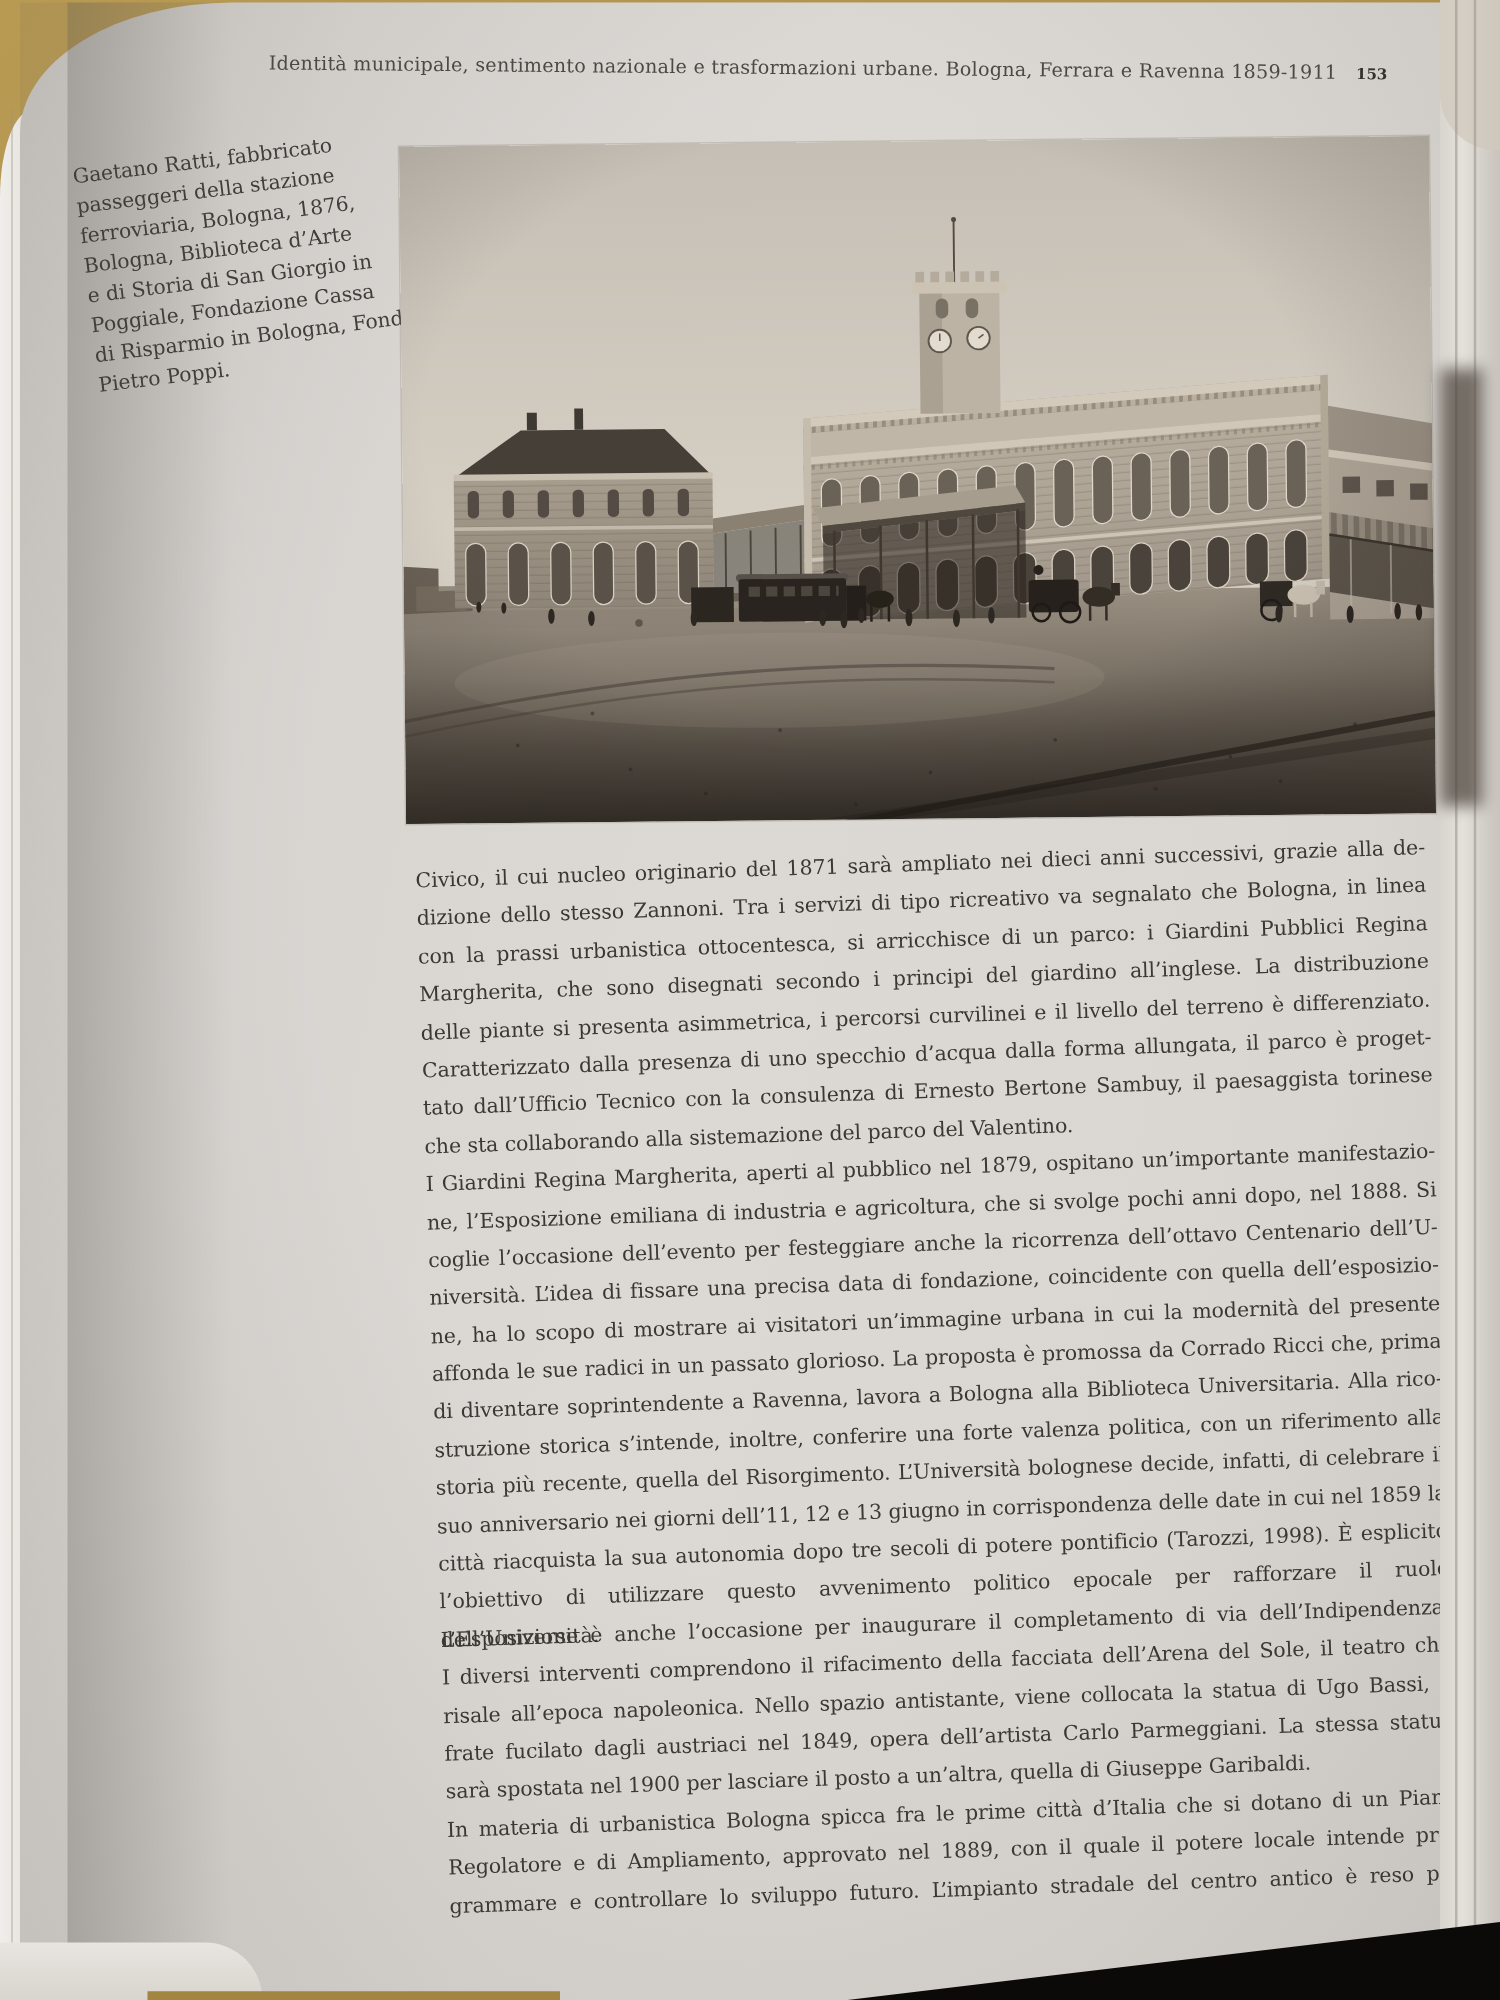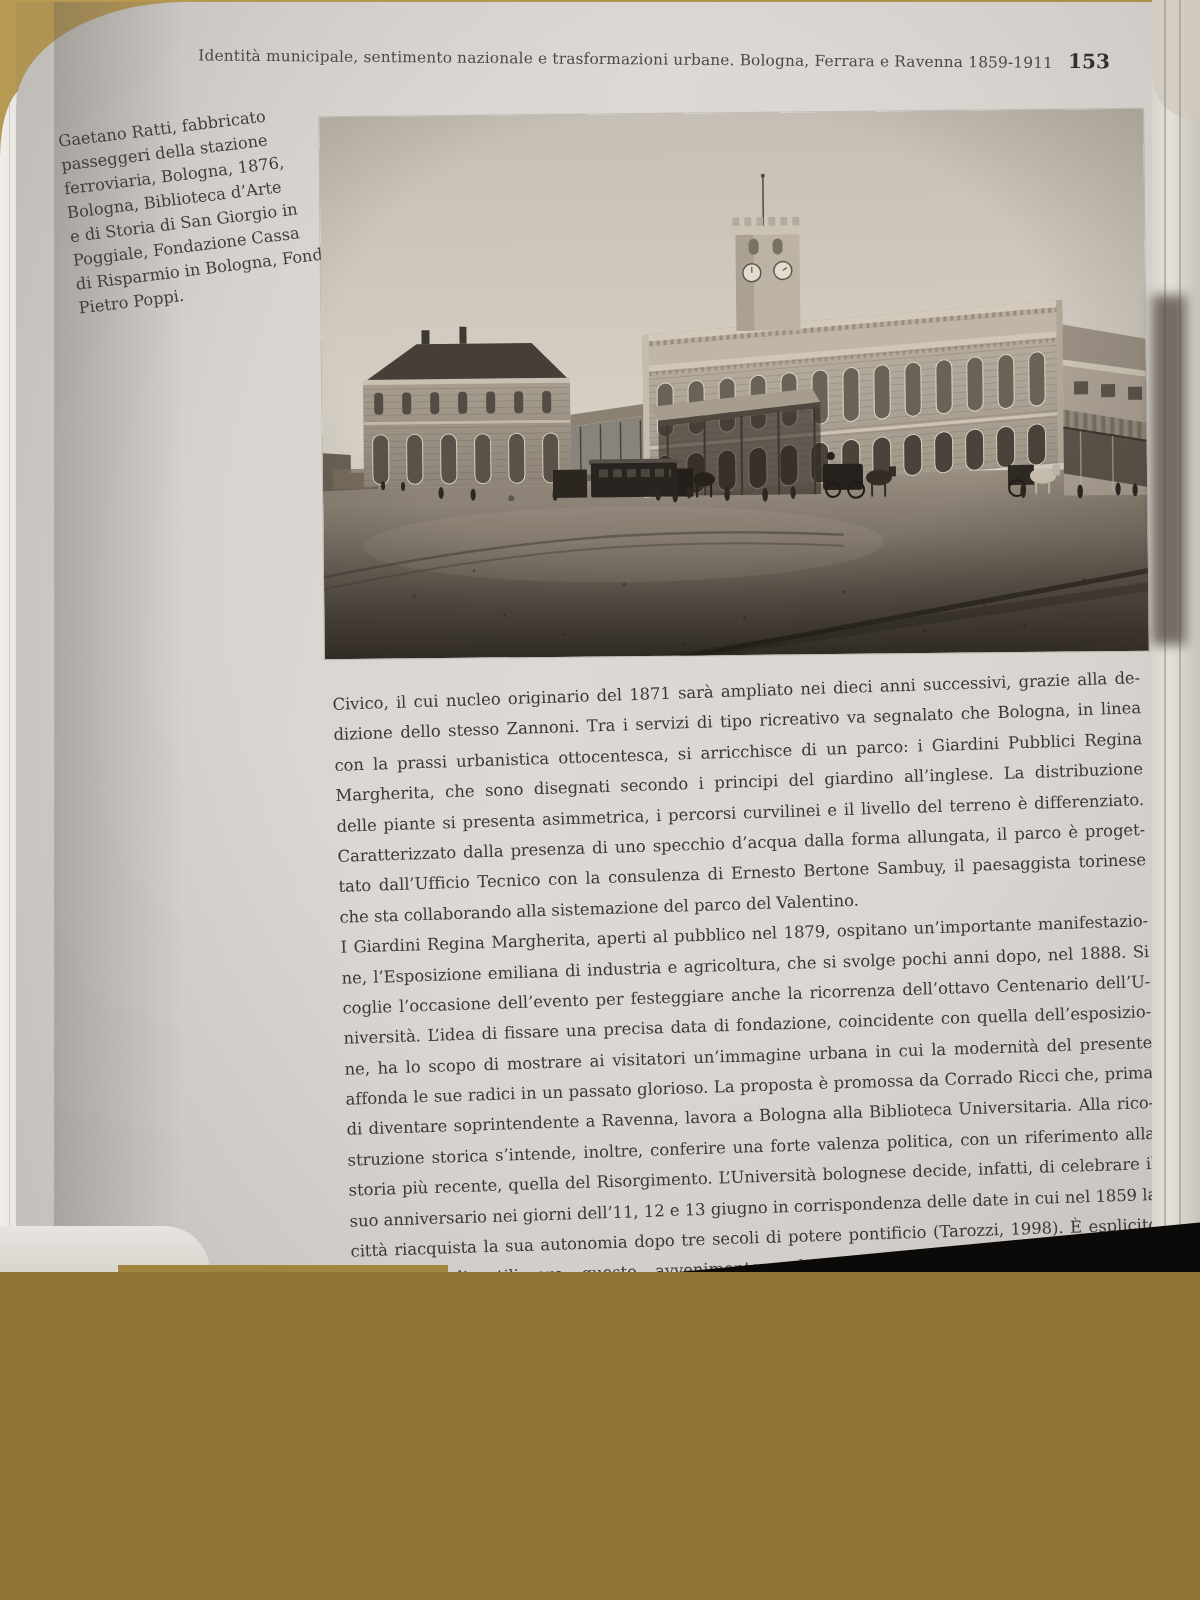--- a/index.html
+++ b/index.html
@@ -1,16 +1,16 @@
 <!DOCTYPE html>
 <html><head>
 <meta charset="utf-8">
 <style>
   html,body{margin:0;padding:0;background:#8f7436;}
-  #stage{position:relative;width:1200px;height:1272px;overflow:hidden;
+  #stage{position:relative;width:1200px;height:1600px;overflow:hidden;
          font-family:"DejaVu Serif","Liberation Serif",serif;}
   
   .table-bg{position:absolute;inset:0;background:linear-gradient(135deg,#b89a52,#a98c49 60%,#93783c);}
   
   .pagestack-left{position:absolute;left:0;top:88px;width:40px;bottom:10px;
     background:linear-gradient(to right,#f0eeea,#e6e3de 55%,#d0cdc8);
     border-top-left-radius:26px 70px;}
   .pagestack-left:after{content:"";position:absolute;inset:0;
     background:repeating-linear-gradient(to right,transparent 0 9px,rgba(150,145,138,.35) 9px 10.5px);}
   
@@ -33,21 +33,21 @@
     filter:blur(6px);opacity:.72;}
   .fore-edge .top-beige{position:absolute;top:0;right:0;width:100%;height:120px;background:#cfc8bc;
     border-bottom-left-radius:45px;opacity:.75;}
   
   .black-wedge{position:absolute;inset:0;z-index:8;background:#0c0a08;
     clip-path:polygon(56.5% 100%,100% 96.1%,100% 100%);}
   
   .header{position:absolute;left:255px;top:42px;width:855px;display:flex;justify-content:flex-end;
     align-items:baseline;gap:15px;transform:rotate(.5deg);transform-origin:0 0;z-index:4;}
   .header .title{font-size:15.3px;color:#4c4945;letter-spacing:.2px;white-space:nowrap;}
-  .header .pageno{font-size:20px;font-weight:bold;color:#33312d;}
+  .header .pageno{font-size:12px;font-weight:bold;color:#33312d;}
   
   .caption{position:absolute;left:57px;top:130px;width:262px;transform:rotate(-7deg);
     transform-origin:0 0;z-index:4;color:#403d3a;font-size:16.2px;line-height:24px;}
   .caption .cline{white-space:nowrap;}
   
   .photo{position:absolute;left:322px;top:113px;width:824px;height:542px;transform:rotate(-.6deg);
     transform-origin:50% 50%;z-index:4;box-shadow:0 0 0 1px rgba(120,110,98,.25);}
   .photo svg{display:block;}
   
   .body-text{position:absolute;left:332px;top:690px;width:808px;transform:rotate(-1.9deg);

